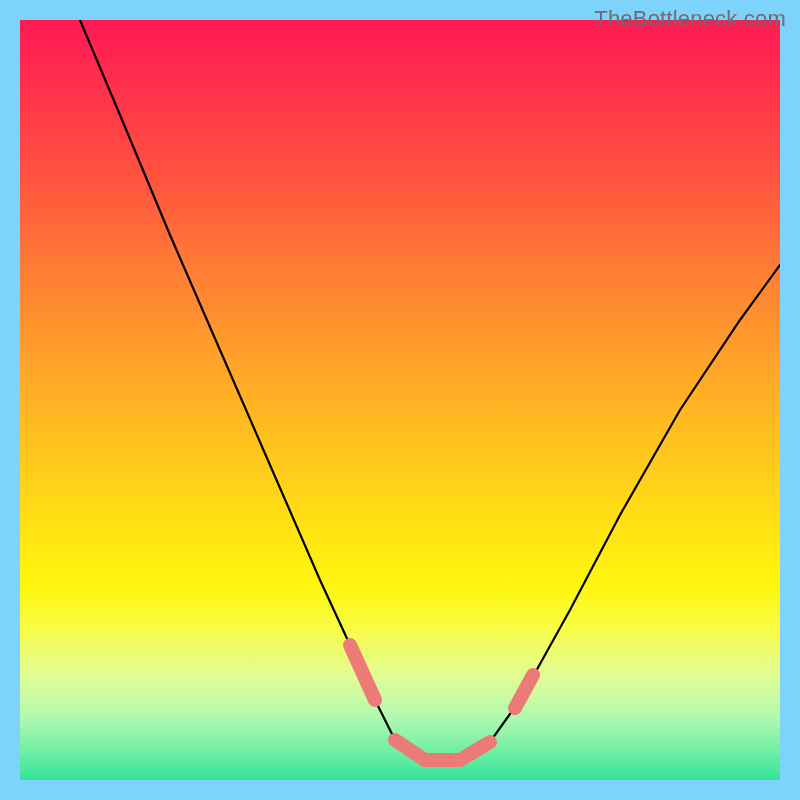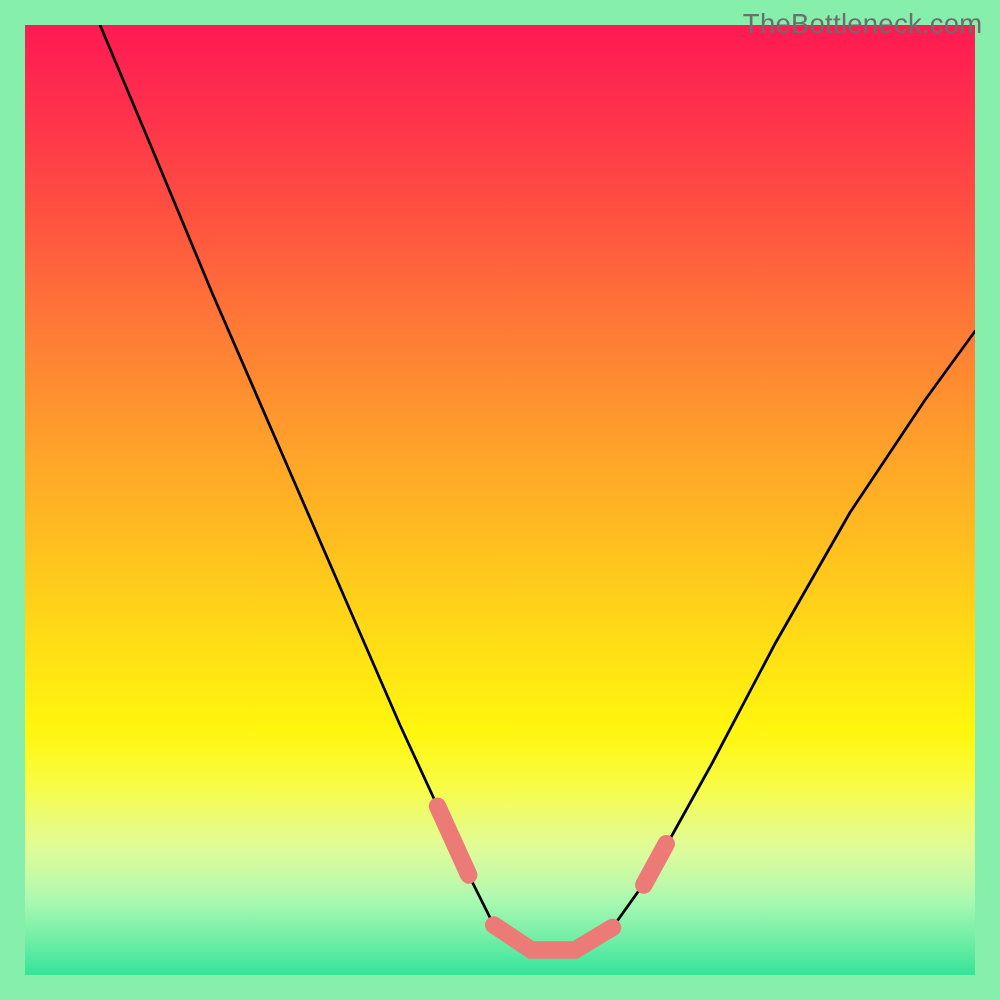--- a/index.html
+++ b/index.html
@@ -8,21 +8,21 @@
     width: 800px;
     height: 800px;
     background: #000;
     overflow: hidden;
     font-family: Arial, Helvetica, sans-serif;
   }
   .frame {
     position: relative;
     width: 800px;
     height: 800px;
-    background: #86efac;
+    background: #7dd3fc;
   }
   .plot {
     position: absolute;
     left: 20px;
     top: 20px;
     width: 760px;
     height: 760px;
     overflow: hidden;
   }
   .gradient {

